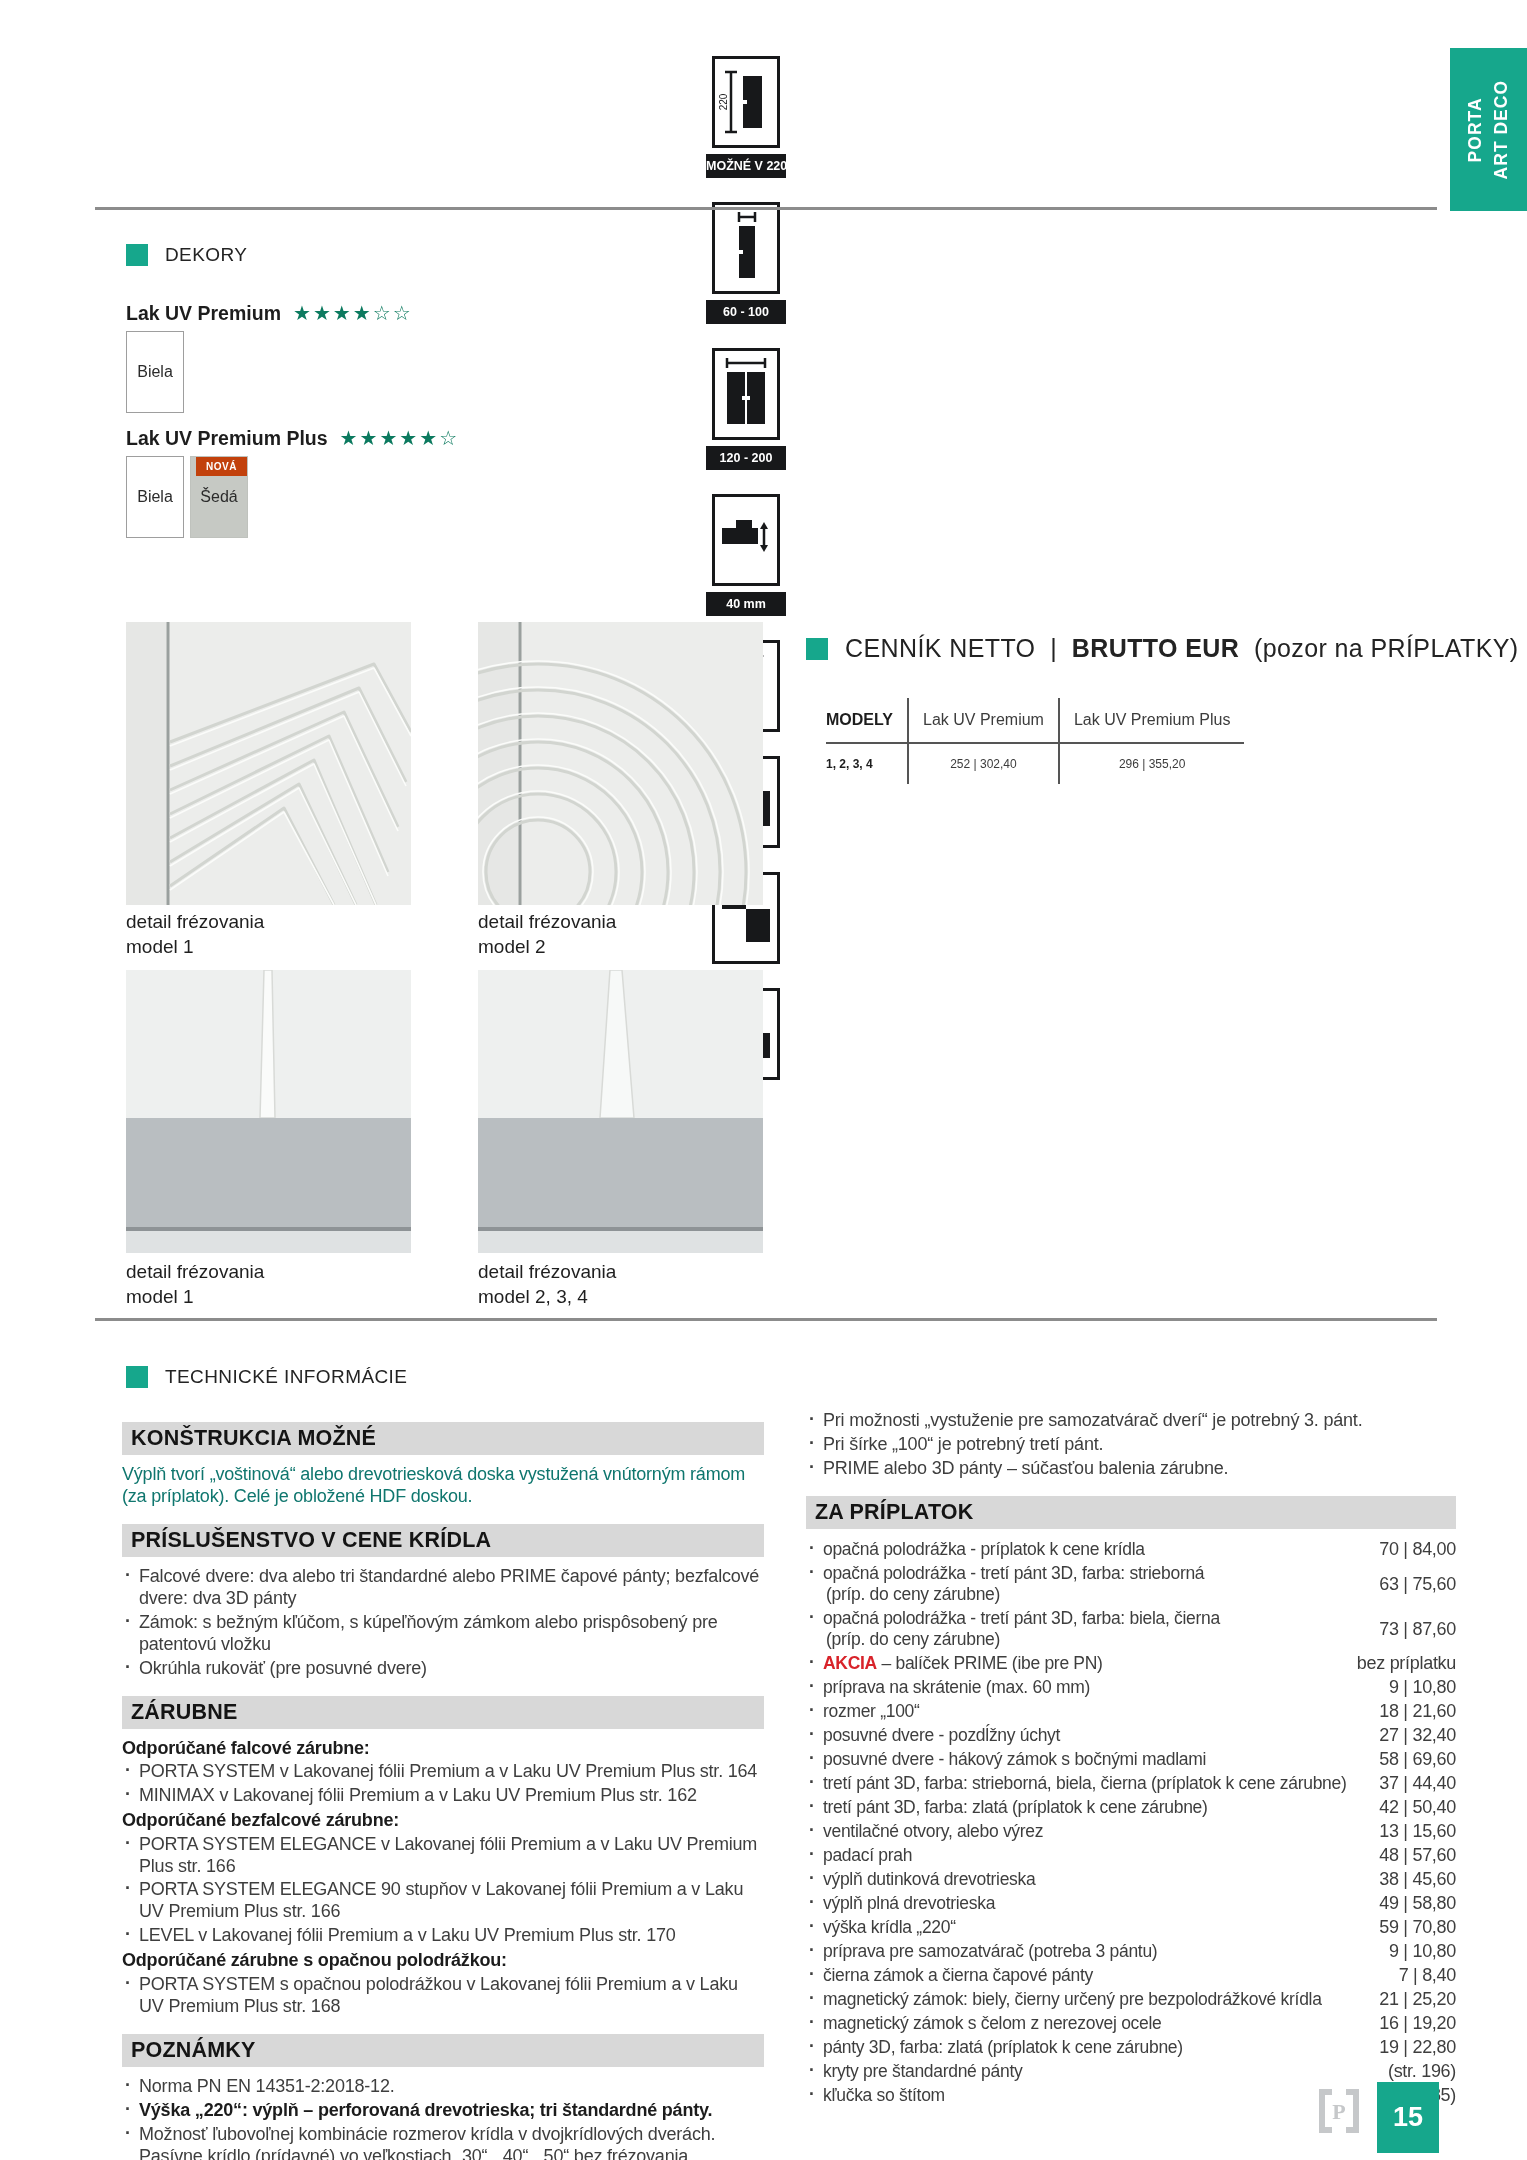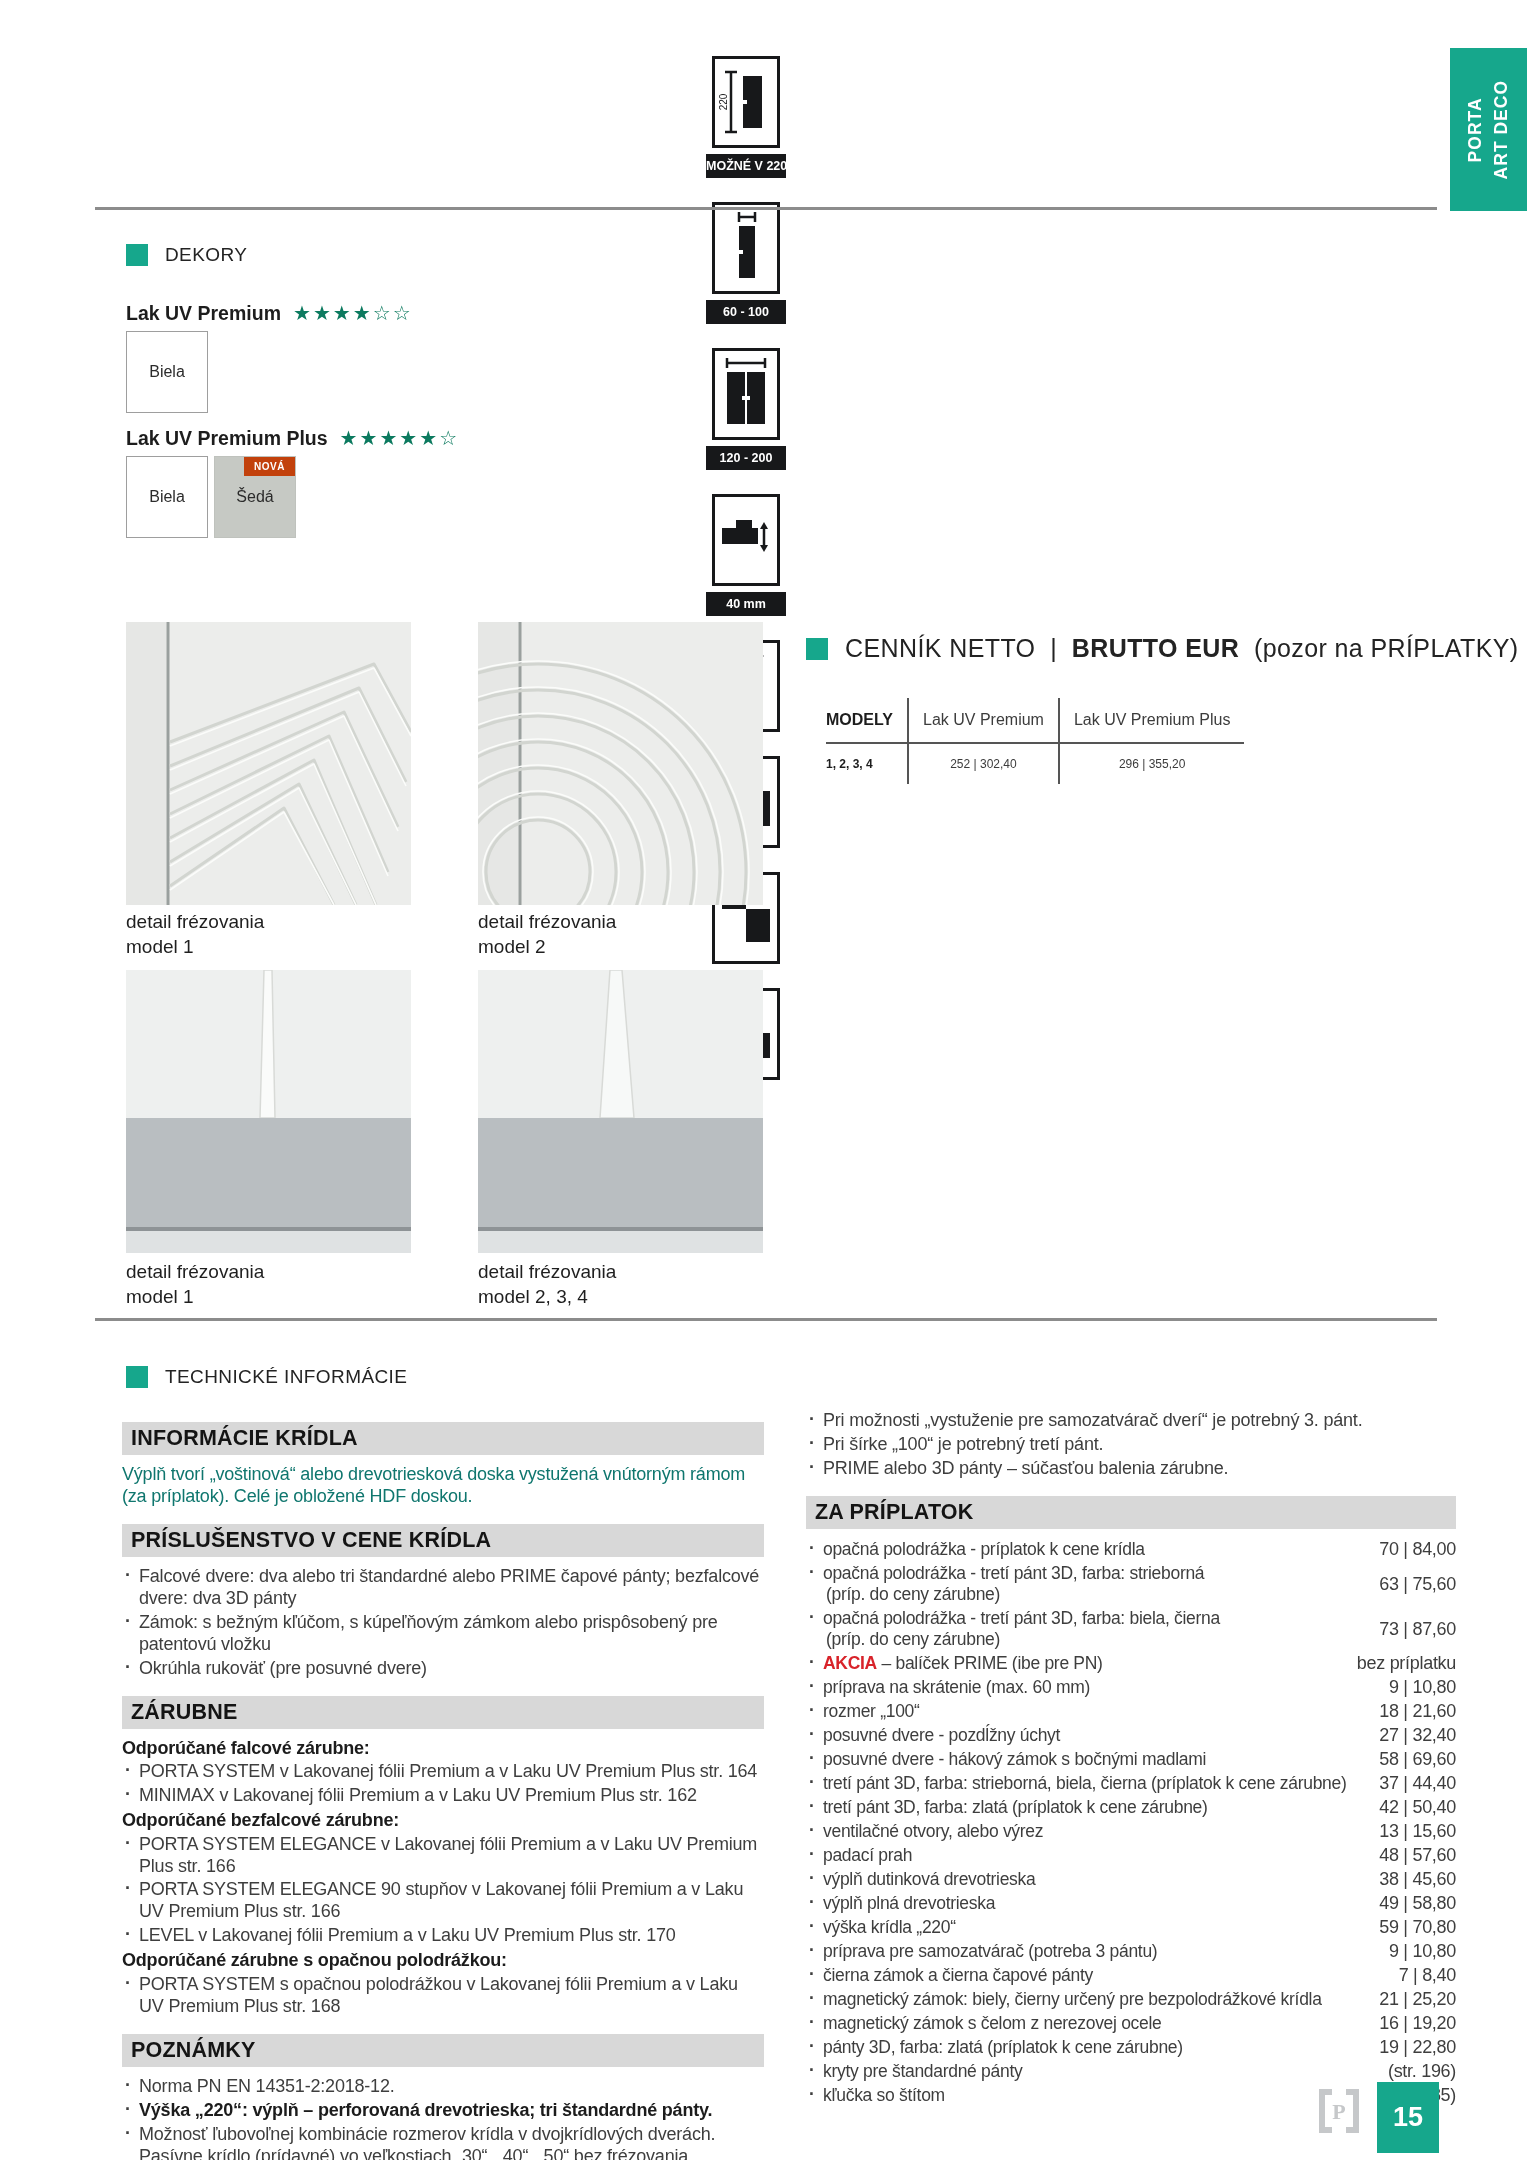--- a/index.html
+++ b/index.html
@@ -25,21 +25,21 @@
   .hr{background:#8c8c8c;height:3px;}
 
   
   .sec-head{display:flex;align-items:center;gap:17px;font-size:19px;color:#232323;letter-spacing:.4px;}
   .sq{width:22px;height:22px;background:#16a78c;flex:none;}
   .sec-head .bold{font-weight:bold;}
 
   
   .grp-title{display:flex;align-items:center;gap:12px;font-size:19.5px;font-weight:bold;color:#1d1d1d;}
   .stars{color:#0c7a5f;font-size:20px;letter-spacing:2px;font-weight:normal;}
-  .sw{box-sizing:border-box;width:82px;height:82px;border:1px solid #9e9e9e;background:#fff;position:relative;
+  .sw{box-sizing:border-box;width:58px;height:82px;border:1px solid #9e9e9e;background:#fff;position:relative;
       display:flex;align-items:center;justify-content:center;font-size:16px;color:#2b2b2b;}
   .sw.gray{background:#c6c9c4;border-color:#bfc2bd;}
   .badge{position:absolute;top:0;right:0;background:#c2410c;color:#fff;font-size:10px;font-weight:bold;
          padding:4px 10px;letter-spacing:.5px;}
   .sw-row{display:flex;gap:6px;}
 
   
   .door-img{width:285px;height:283px;overflow:hidden;background:#ecedeb;}
   .caption{font-size:19px;line-height:1.3;color:#1f1f1f;}
 
@@ -323,21 +323,21 @@
     </table>
 
   <div class="abs hr" style="left:95px;top:1318px;width:1342px;"></div>
 
   <div class="abs sec-head" style="left:126px;top:1366px;">
     <span class="sq"></span>
     <span>TECHNICKÉ INFORMÁCIE</span>
   </div>
 
   <div class="abs tech-col" style="left:122px;top:1422px;width:642px;">
-    <div class="bar">INFORMÁCIE KRÍDLA</div>
+    <div class="bar">KONŠTRUKCIA MOŽNÉ</div>
     <div class="body-txt">Výplň tvorí „voštinová“ alebo drevotriesková doska vystužená vnútorným rámom (za príplatok). Celé je obložené HDF doskou.</div>
 
     <div class="bar">PRÍSLUŠENSTVO V CENE KRÍDLA</div>
     <ul class="blist">
       <li>Falcové dvere: dva alebo tri štandardné alebo PRIME čapové pánty; bezfalcové dvere: dva 3D pánty</li>
       <li>Zámok: s bežným kľúčom, s kúpeľňovým zámkom alebo prispôsobený pre patentovú vložku</li>
       <li>Okrúhla rukoväť (pre posuvné dvere)</li>
     </ul>
 
     <div class="bar">ZÁRUBNE</div>

